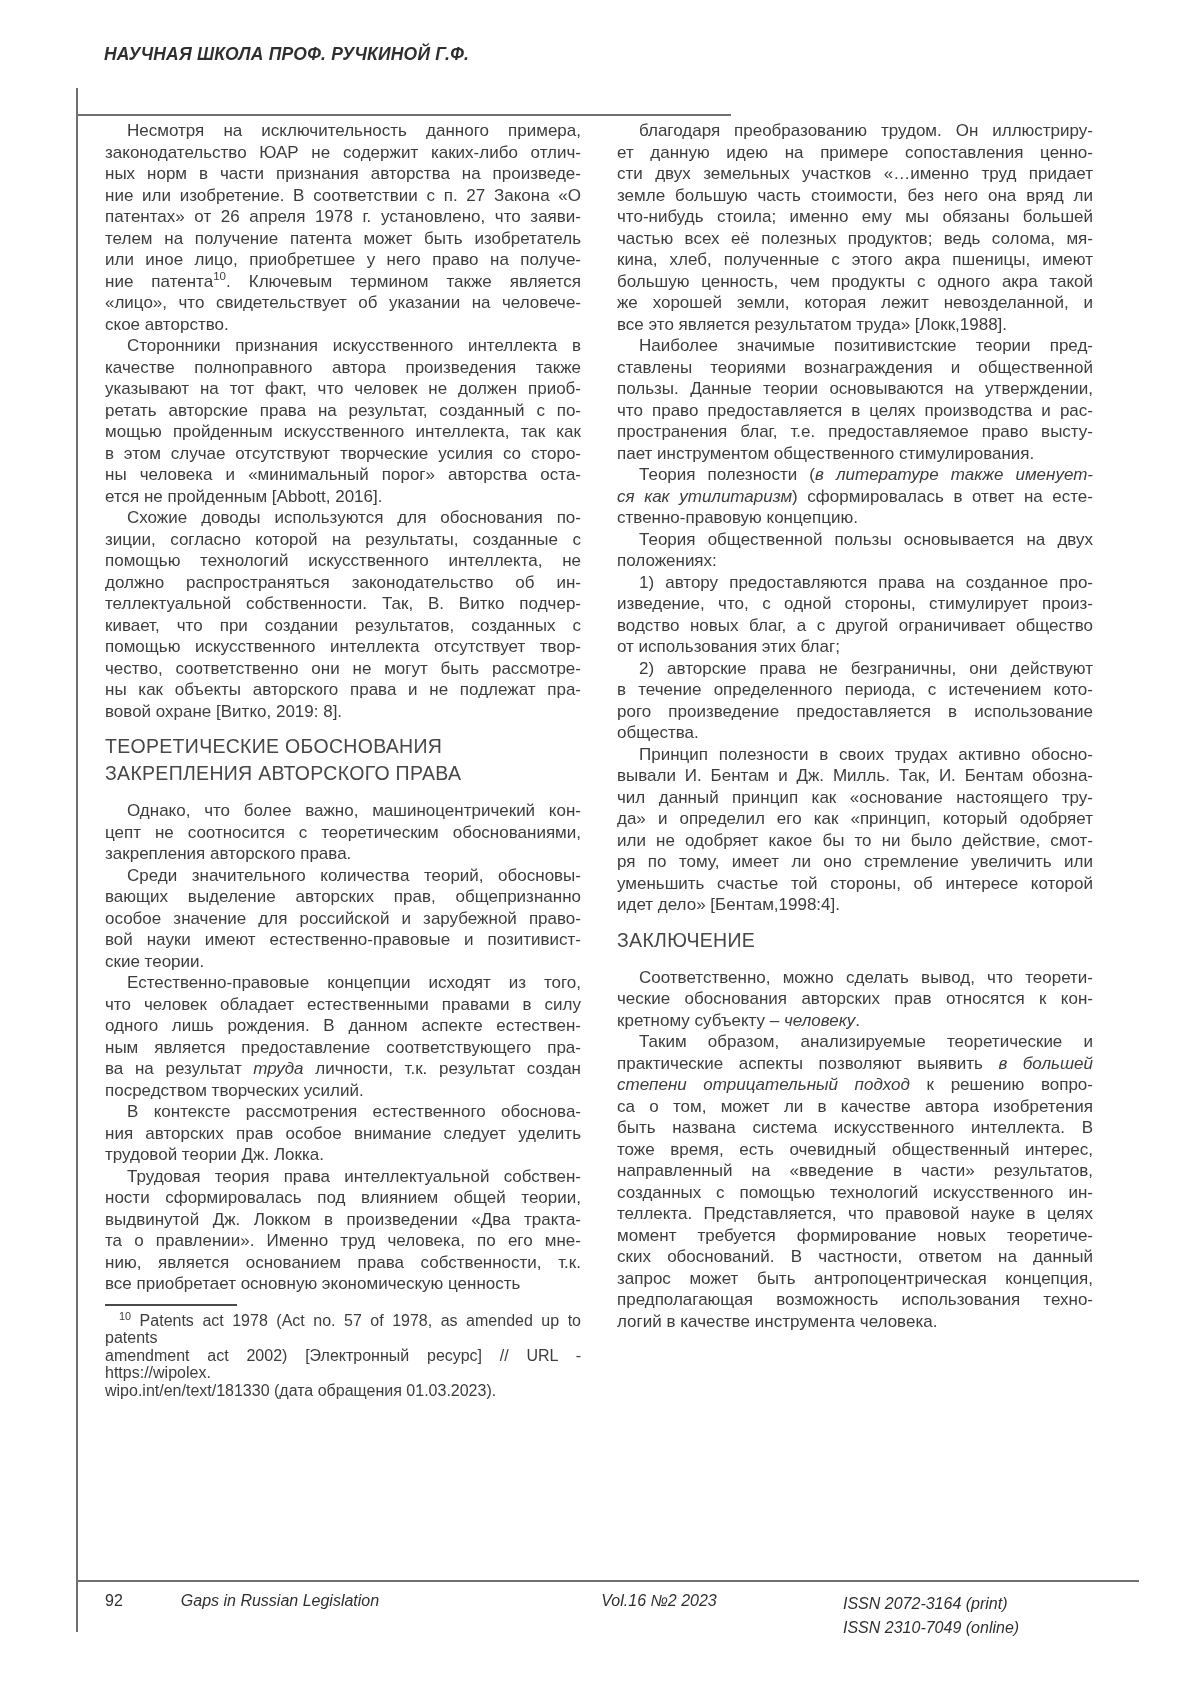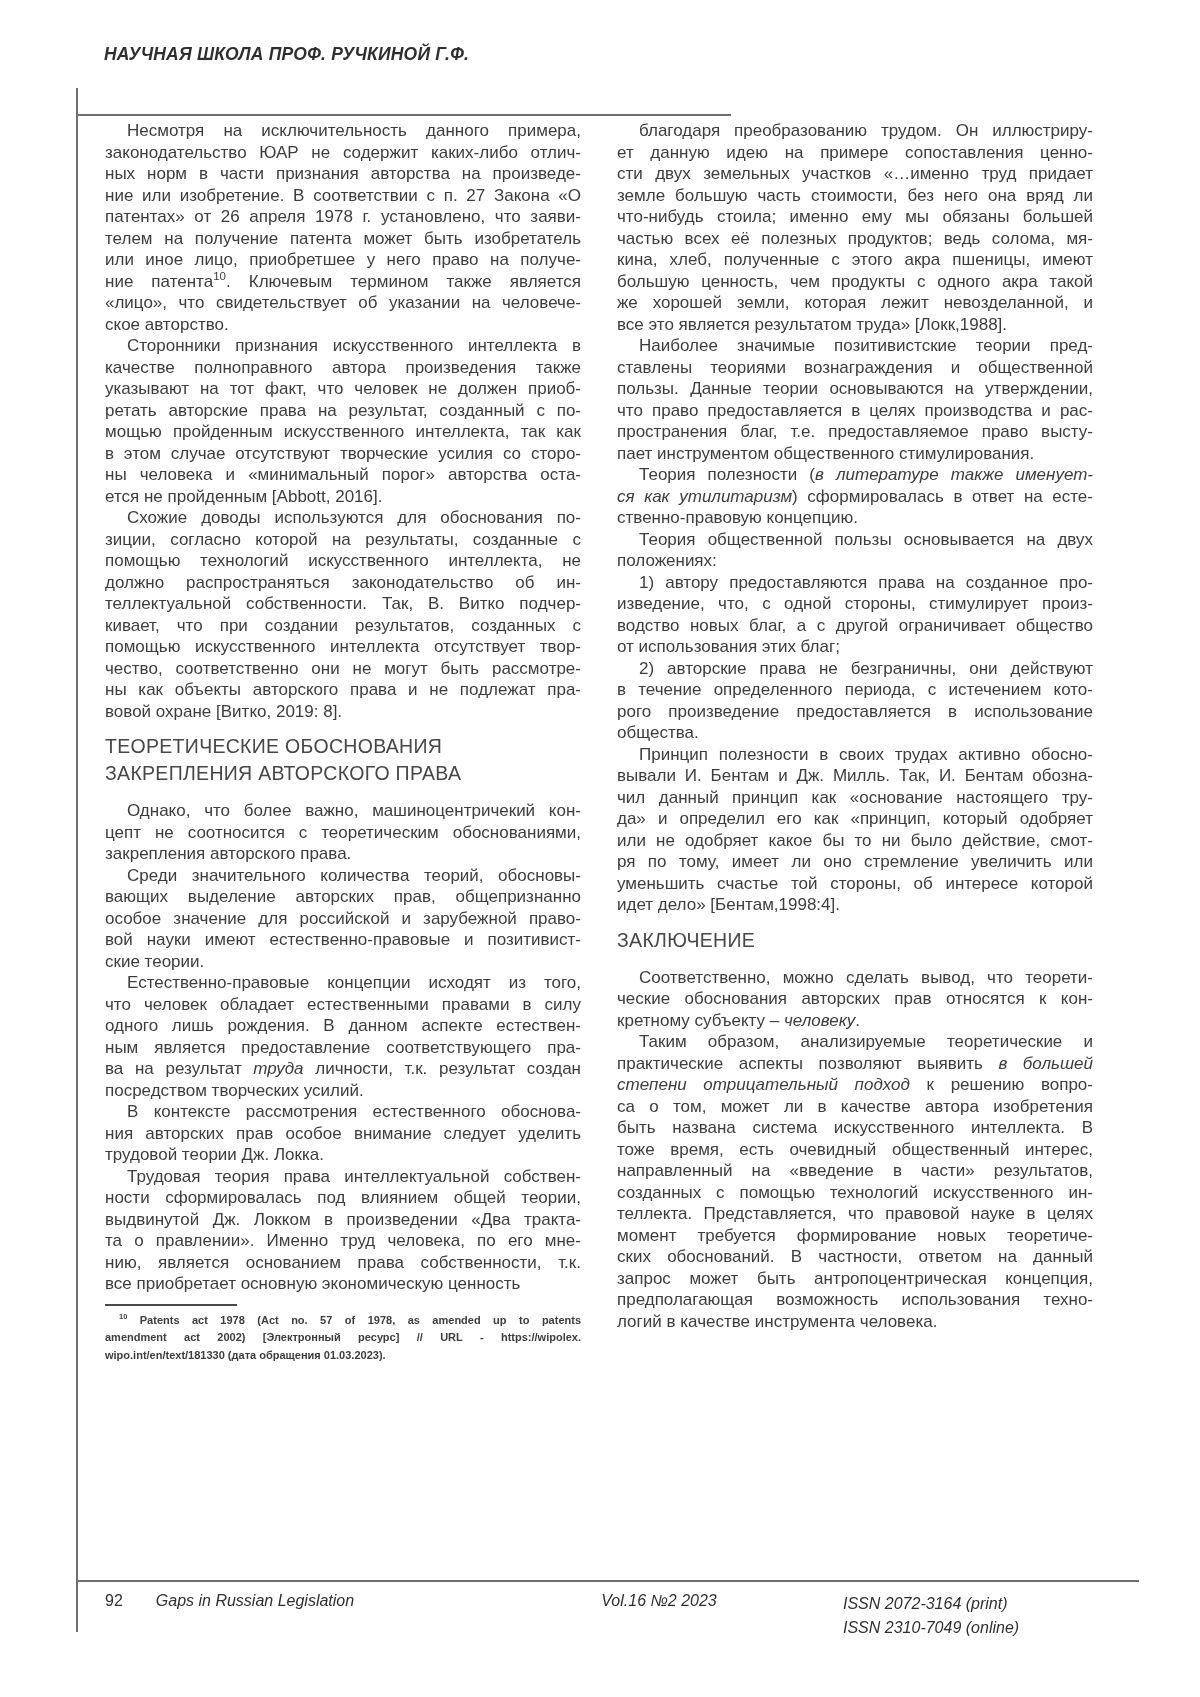--- a/index.html
+++ b/index.html
@@ -23,33 +23,33 @@
   .ln.last{text-align-last:left;}
   .block.p .ln.first{text-indent:22px;}
 
   .block.h{margin:11px 0 13px;}
   .block.h .ln{
     text-align:center;text-align-last:left;
     font-size:19.5px;line-height:27px;color:#474747;letter-spacing:.3px;
   }
 
   .fn-rule{width:132px;border-top:2px solid #4a4a4a;margin:9px 0 6px;}
-  .block.fn{font-size:11px;line-height:17.6px;font-weight:bold;}
+  .block.fn{font-size:16px;line-height:17.6px;}
   .block.fn .ln.first{text-indent:14px;}
 
   sup{font-size:68%;line-height:0;vertical-align:super;}
   em{font-style:italic;}
 
   .footer-rule{position:absolute;left:77px;top:1580px;width:1062px;height:2px;background:#6e6f71;}
   .footer{
     position:absolute;left:105px;top:1592px;width:988px;
     font-size:16px;display:flex;align-items:flex-start;color:#2f2f2f;
   }
   .f-left{width:370px;display:flex;align-items:baseline;}
-  .f-pagenum{font-style:normal;margin-right:33px;}
+  .f-pagenum{font-style:normal;margin-right:58px;}
   .f-journal{font-style:italic;}
   .f-center{flex:1;text-align:center;font-style:italic;}
   .f-right{width:250px;text-align:left;font-style:italic;line-height:24px;}
 </style>
 </head>
 <body>
 
 <div class="running-head">НАУЧНАЯ ШКОЛА ПРОФ. РУЧКИНОЙ Г.Ф.</div>
 <div class="vline"></div>
 <div class="hline-top"></div>

